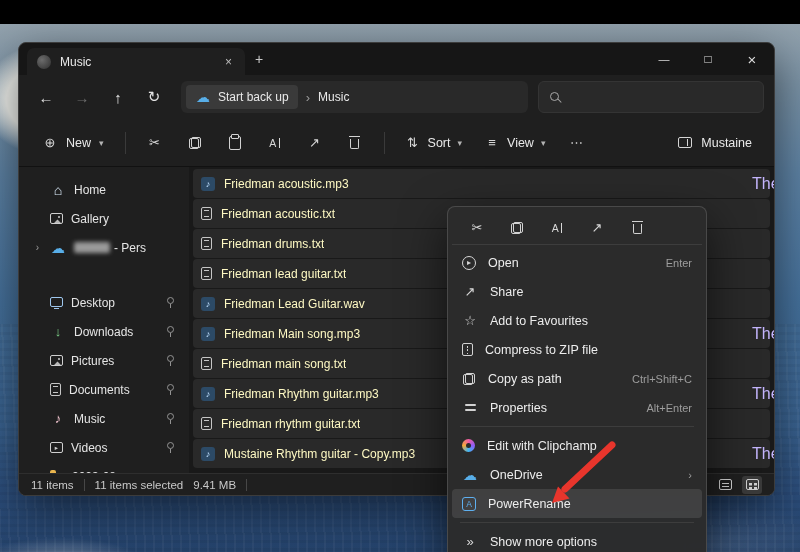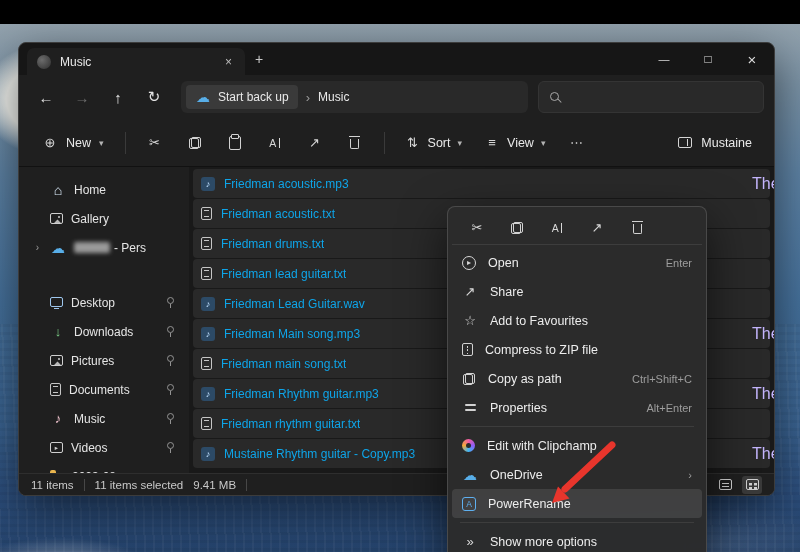--- a/index.html
+++ b/index.html
@@ -81,21 +81,21 @@
     border-bottom:1px solid #2e2e2e;flex:none;}
   .colh{font-size:12px;color:#cfcfcf;padding-left:10px;height:16px;line-height:16px;
     border-right:1px solid #343434;position:relative;white-space:nowrap;overflow:hidden;}
   .colh:last-child{border-right:none;}
   .colh.center{text-align:center;padding-left:0;}
   .sort-caret{position:absolute;top:-4px;left:118px;font-size:9px;color:#b5b5b5;}
   .rows{flex:1;overflow:hidden;padding-top:2px;}
   .row{height:29px;display:grid;grid-template-columns:255px 45px 182px 73px 1fr;align-items:center;
     background:rgba(255,255,255,.07);border-radius:4px;margin:0 4px 1px 4px;}
   .cell-name{display:flex;align-items:center;gap:9px;padding-left:8px;min-width:0;}
-  .fname{font-size:12px;color:#0ea5e9;white-space:nowrap;overflow:hidden;}
+  .fname{font-size:12px;color:#fef9c3;white-space:nowrap;overflow:hidden;}
   .cell-album{font-size:16px;color:#c4b5fd;padding-left:4px;}
 
   
   .statusbar{position:absolute;left:0;right:0;bottom:0;height:22px;background:#1f1f1f;border-top:1px solid #2e2e2e;
     border-radius:0 0 7px 7px;display:flex;align-items:center;gap:10px;padding:0 12px;font-size:11.5px;color:#c9c9c9;}
   .sb-div{width:1px;height:12px;background:#474747;flex:none;}
   .sb-right{margin-left:auto;display:flex;align-items:center;gap:7px;}
   .sb-btn{width:20px;height:18px;display:flex;align-items:center;justify-content:center;border-radius:3px;}
   .sb-btn.active{background:#3a3a3a;}
 

